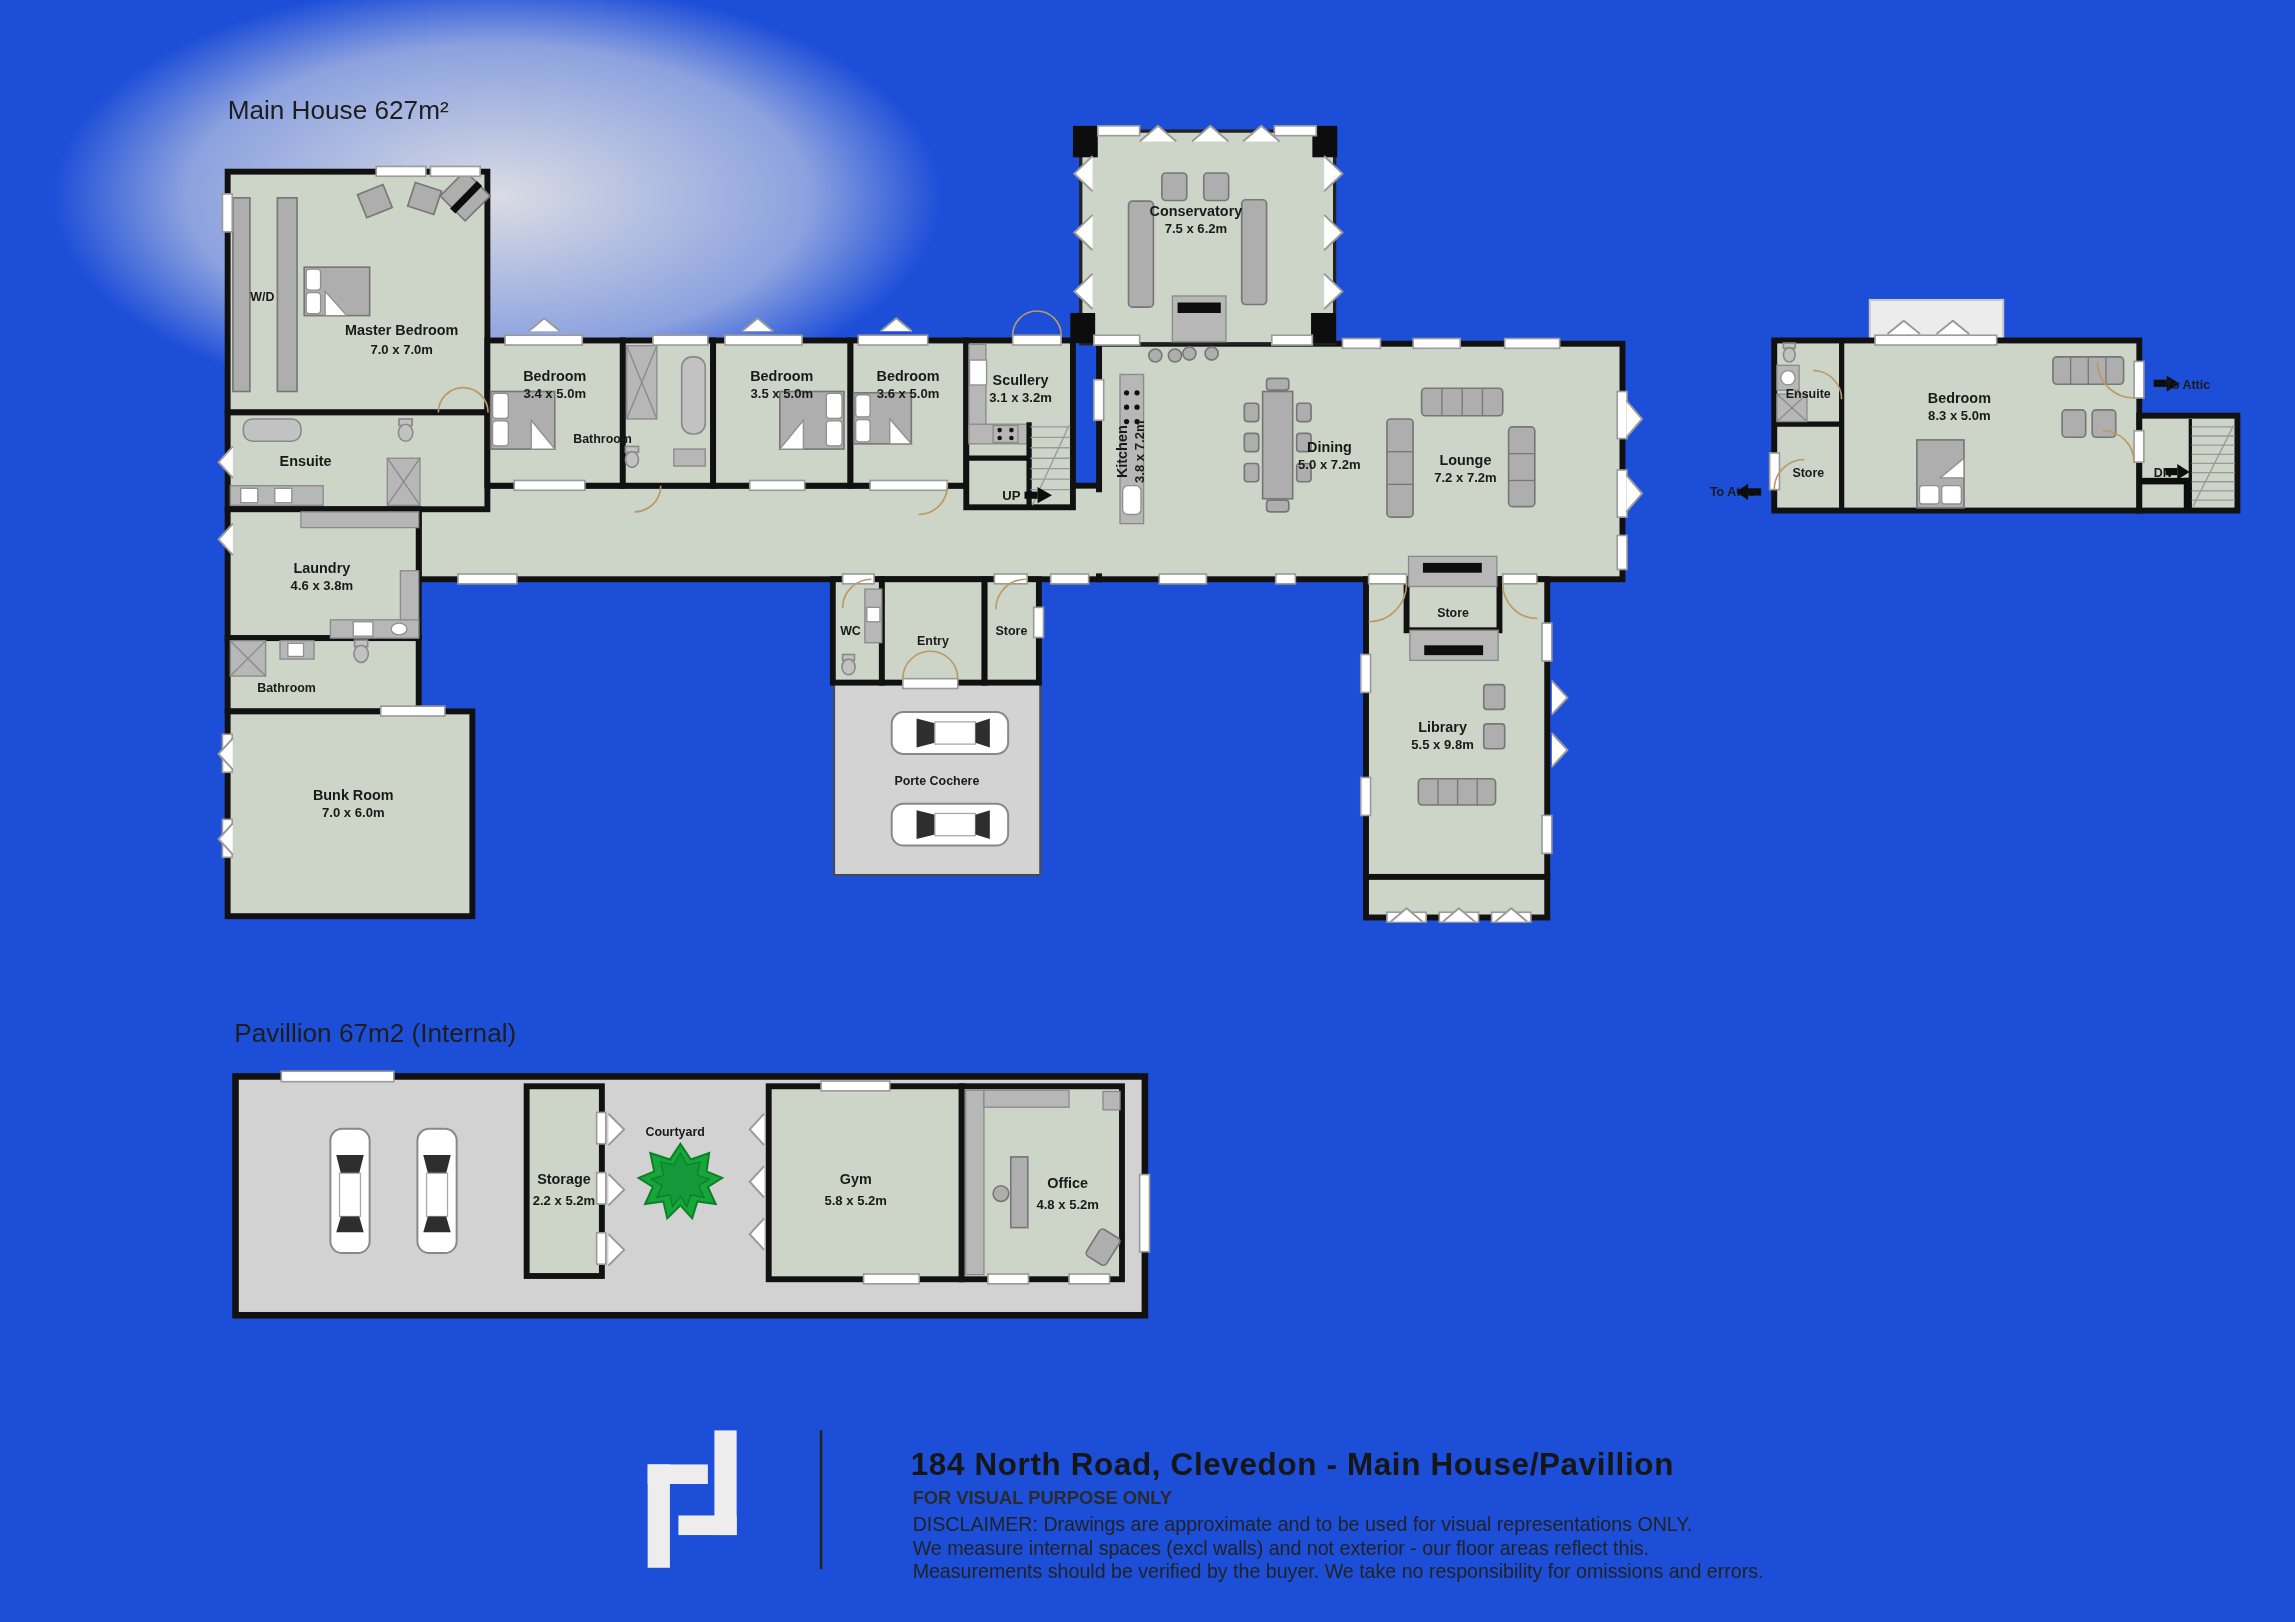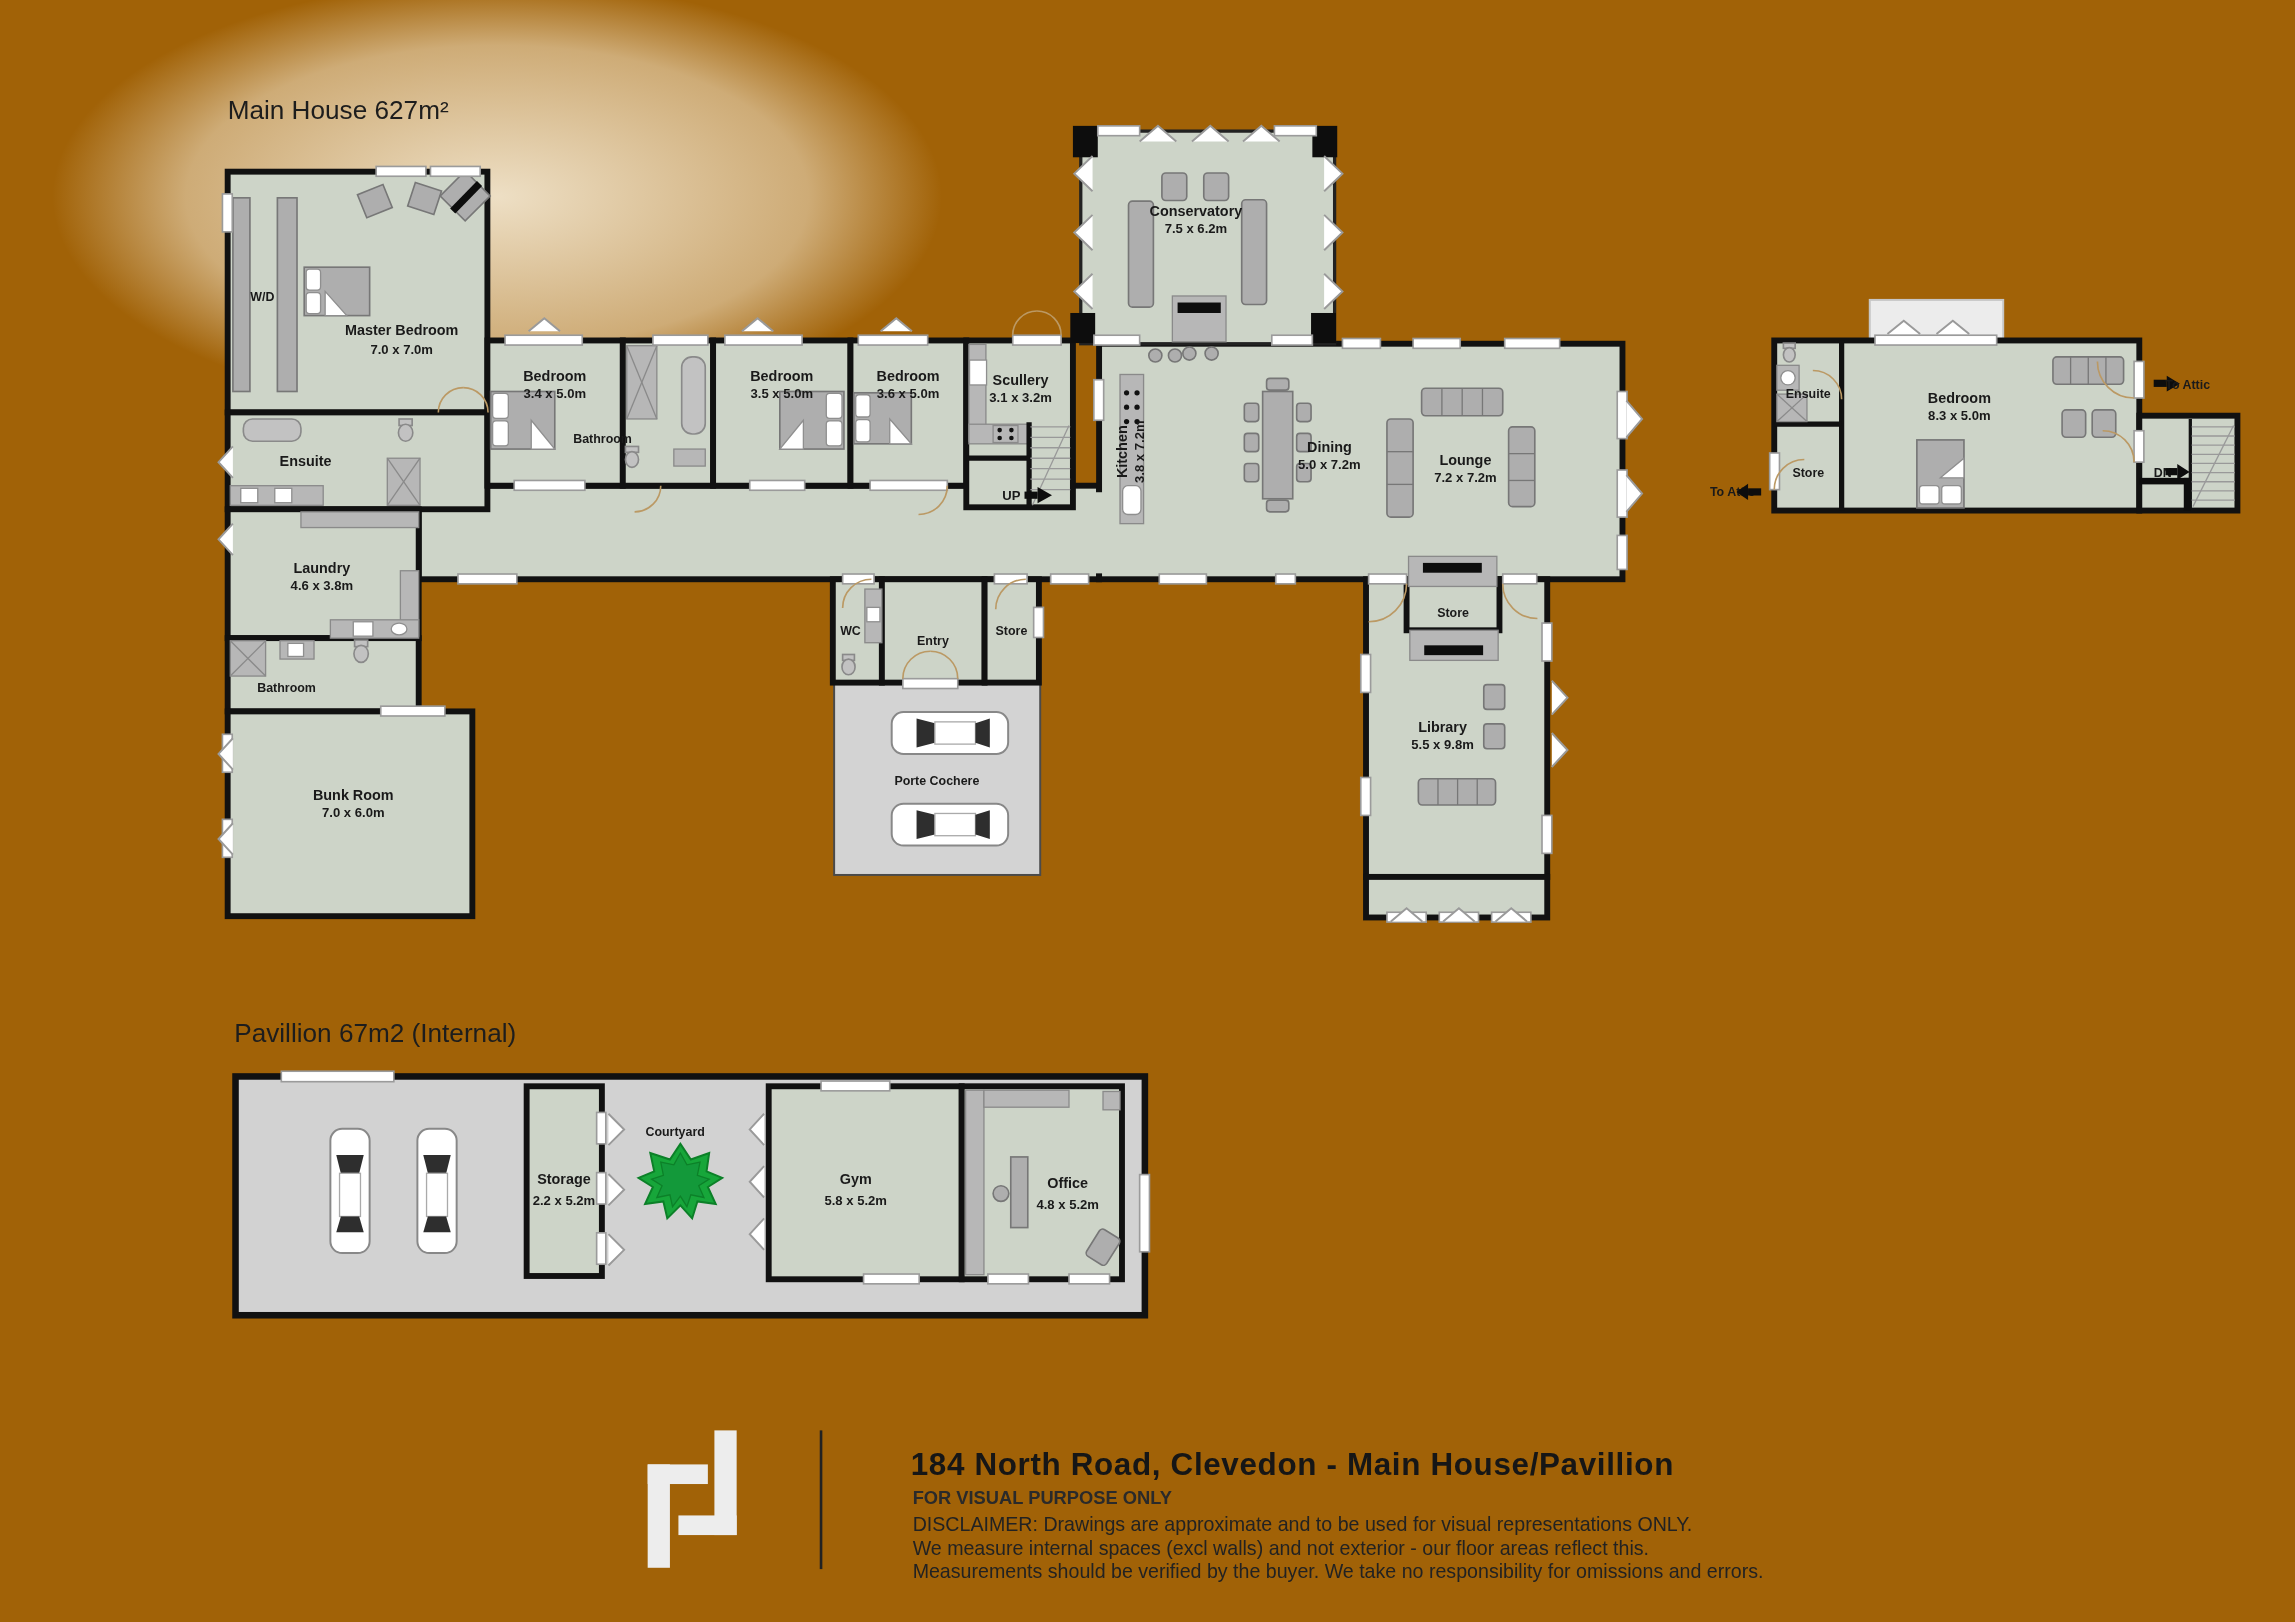--- a/index.html
+++ b/index.html
@@ -1,16 +1,16 @@
 <!DOCTYPE html>
 <html style="font-size:10.5px"><head>
 <meta charset="utf-8">
 <style>
   html,body{margin:0;padding:0;background:#fff;}
-  .page{position:relative;width:2295px;height:1623px;background:#a16207;overflow:hidden;
+  .page{position:relative;width:2295px;height:1623px;background:#1d4ed8;overflow:hidden;
         font-family:"Liberation Sans", sans-serif;}
   svg text{font-family:"Liberation Sans", sans-serif;}
   .room{fill:#cdd4c8;stroke:#111;stroke-width:9;}
   .glass{fill:#cdd4c8;stroke:#222;stroke-width:5;}
   .slab{fill:#d3d3d3;stroke:#4a4a4a;stroke-width:3;}
   .roofblk{fill:#ececec;stroke:#c6c6c6;stroke-width:3;}
   .patch{fill:#cdd4c8;stroke:none;}
   .furn{fill:#aeaeae;stroke:#777;stroke-width:2.5;}
   .furnlt{fill:#c2c2c2;stroke:#8a8a8a;stroke-width:2.5;}
   .cnt{fill:#b7b7b7;stroke:#8a8a8a;stroke-width:2;}

